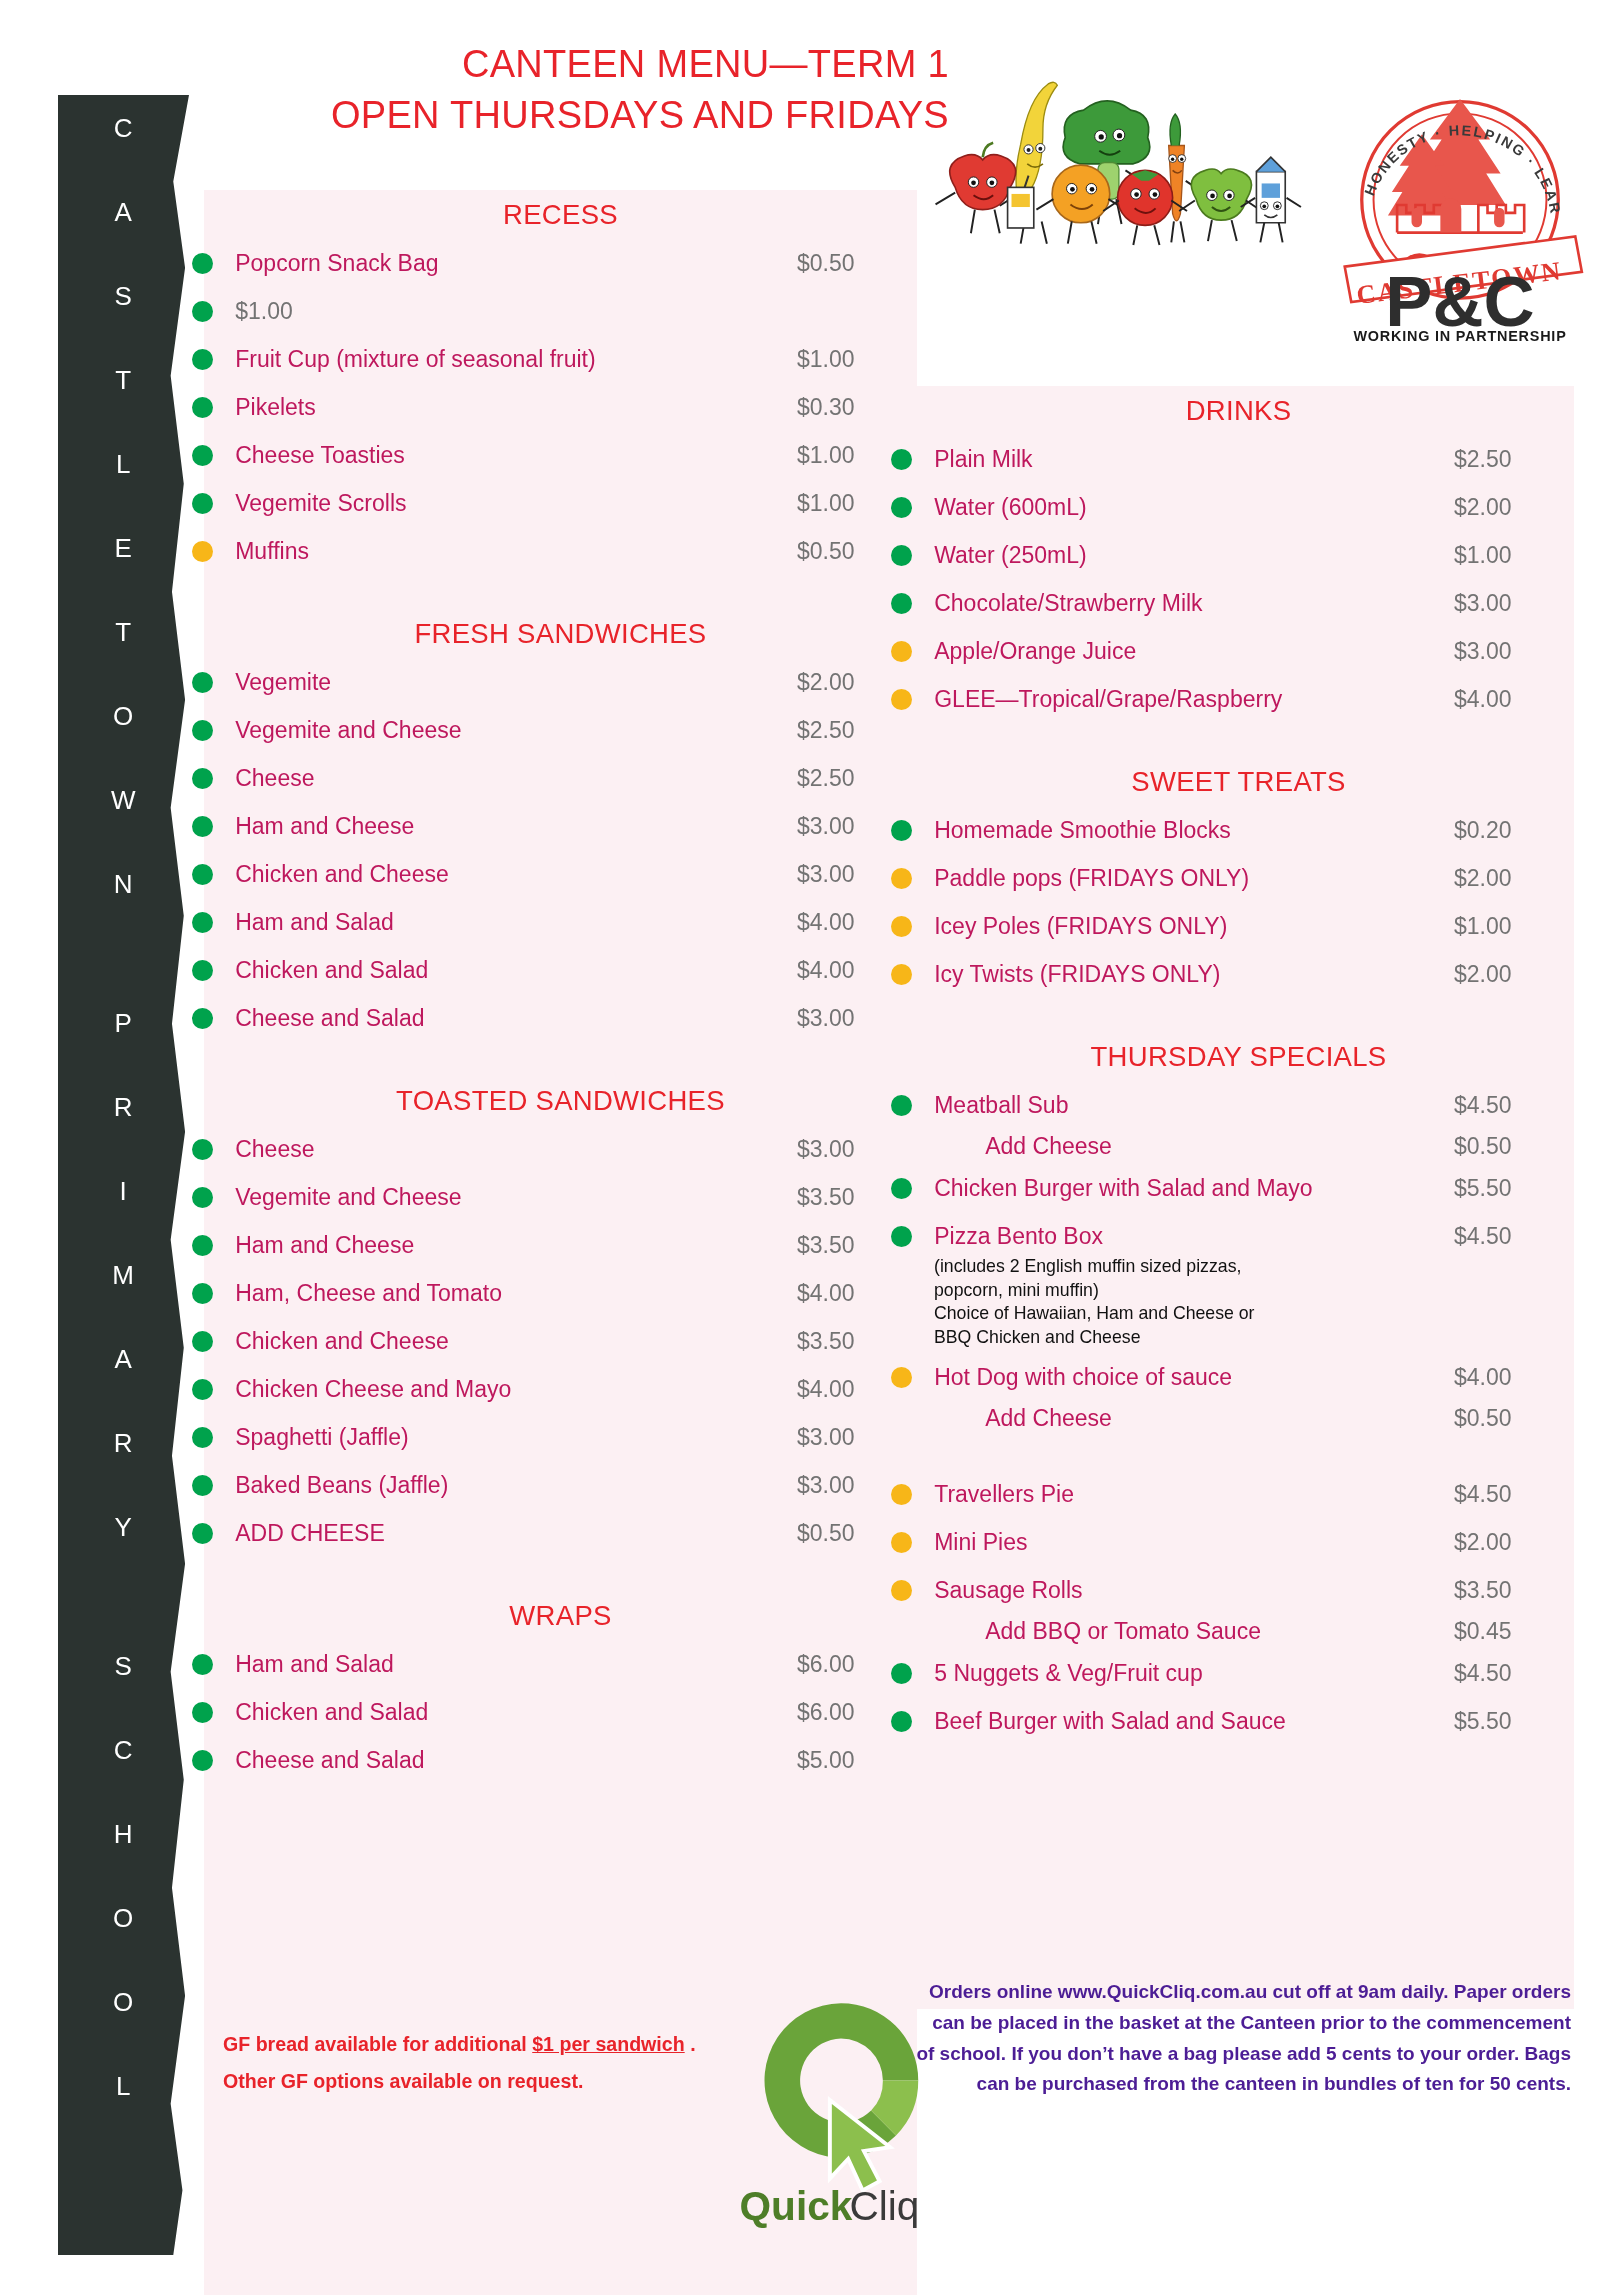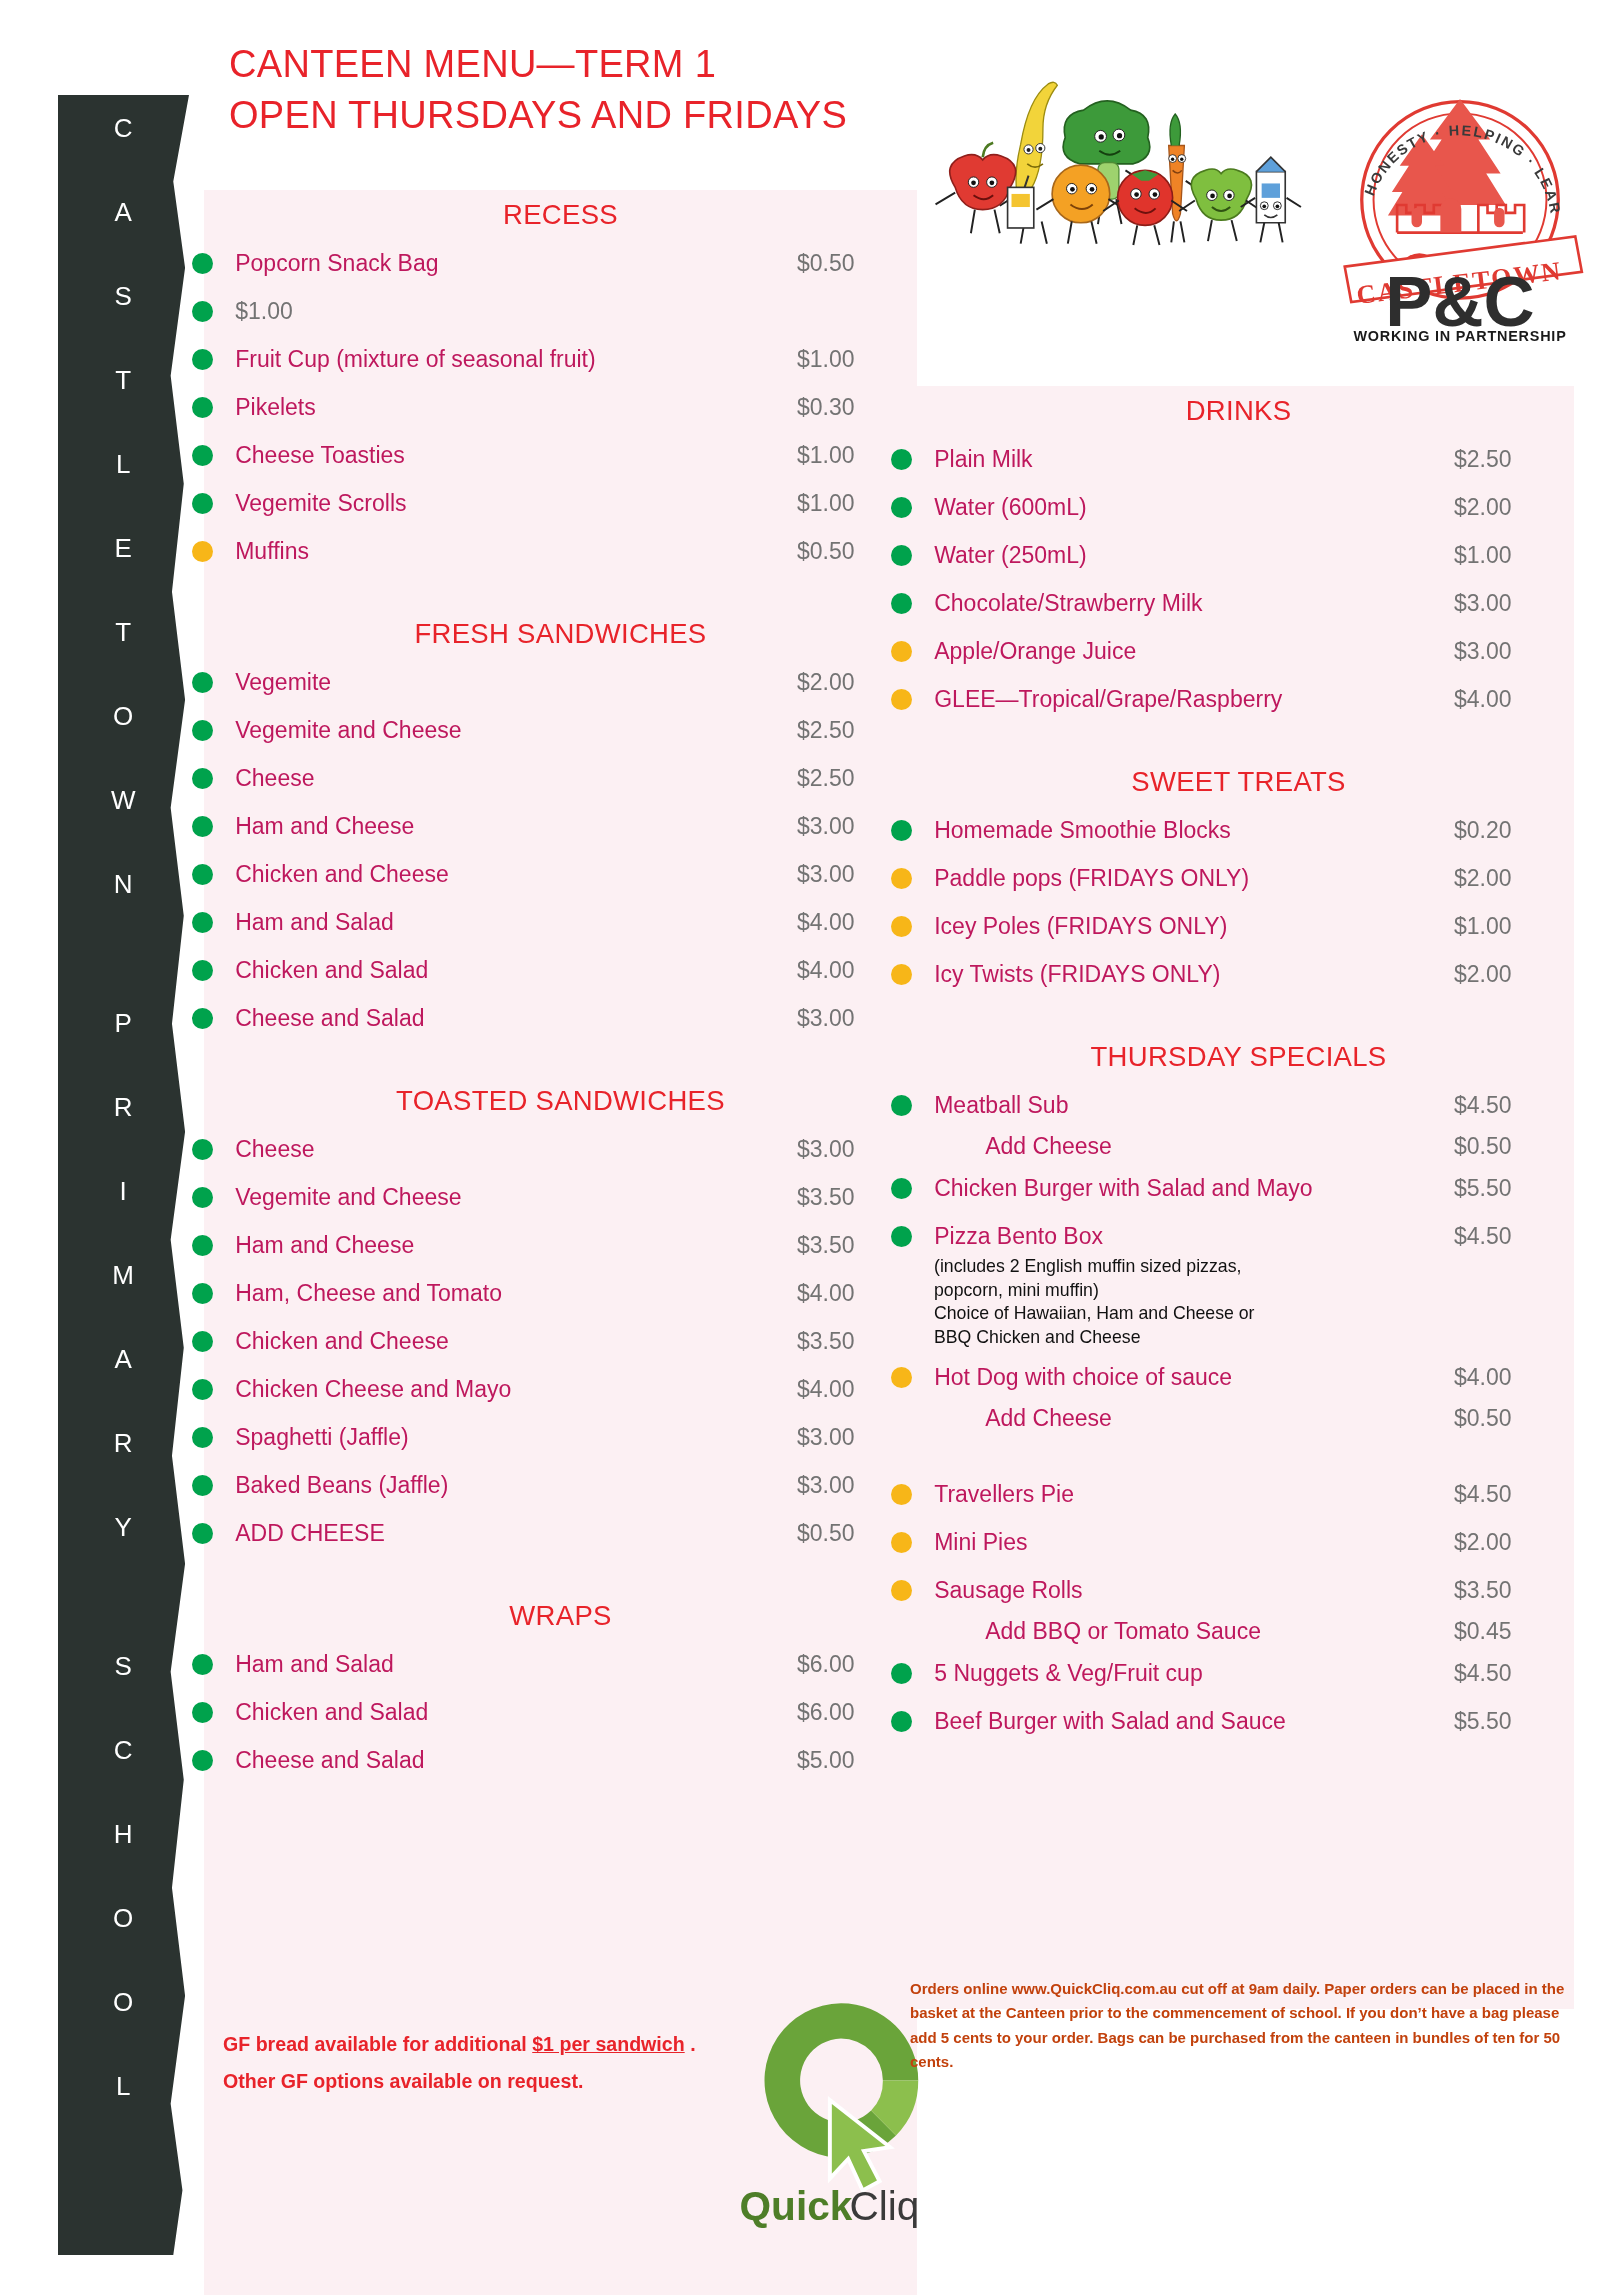--- a/index.html
+++ b/index.html
@@ -53,20 +53,21 @@
     top: 39px;
     width: 720px;
   }
   .main-title {
     color: #e8232a;
     font-size: 38px;
     font-weight: 400;
     letter-spacing: 0.3px;
     line-height: 1.35;
     white-space: nowrap;
+    text-align: right;
   }
 
   
   #mascots {
     position: absolute;
     left: 929px;
     top: 59px;
     width: 406px;
     height: 262px;
   }
@@ -179,25 +180,25 @@
     width: 216px;
     height: 262px;
   }
   #quickcliq svg { width: 100%; height: 100%; }
 
   #order-note {
     position: absolute;
     left: 910px;
     top: 1977px;
     width: 661px;
-    color: #c2410c;
-    font-size: 15px;
+    color: #4c1d95;
+    font-size: 19px;
     font-weight: bold;
     line-height: 1.62;
-    text-align: left;
+    text-align: right;
   }
 </style>
 </head>
 <body>
 
 <div id="school-banner">
     <div class="ltr" style="margin-bottom: 58px;">C</div>
     <div class="ltr" style="margin-bottom: 58px;">A</div>
     <div class="ltr" style="margin-bottom: 58px;">S</div>
     <div class="ltr" style="margin-bottom: 58px;">T</div>

